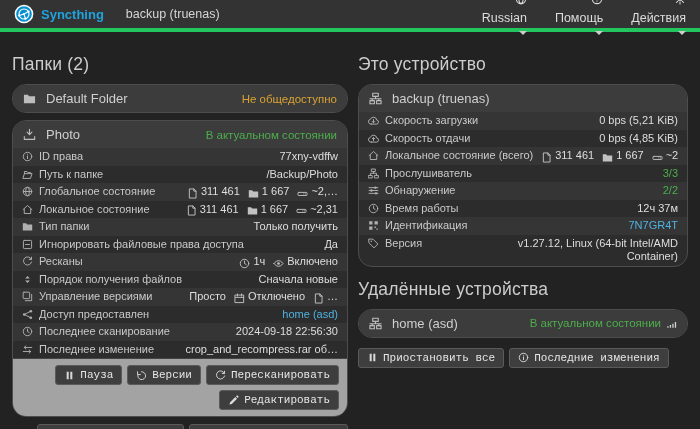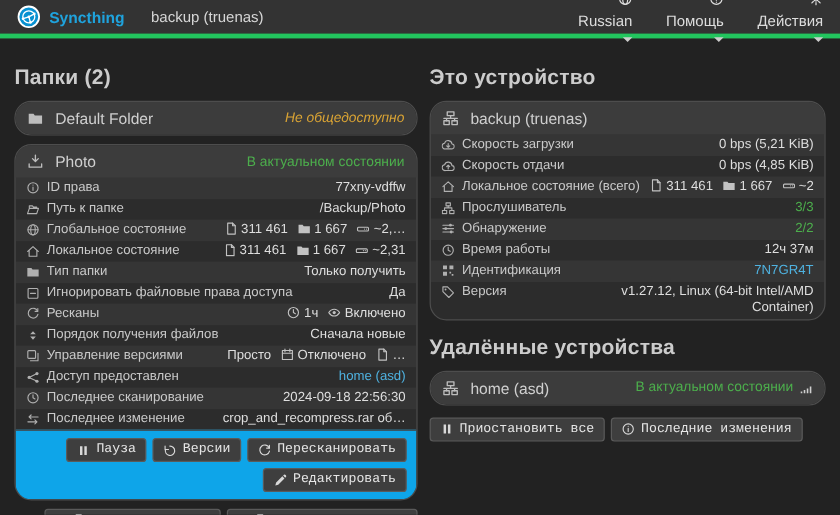--- a/index.html
+++ b/index.html
@@ -20,21 +20,21 @@
   .logo { display:flex; align-items:center; }
   .brand { font-weight:bold; font-size:13px; margin-left:7px; }
   .nav-devname { font-size:12.5px; color:#d6d6d6; margin-left:22px; }
   .nav-right { display:flex; align-items:center; gap:28px; }
   .menu { display:flex; align-items:flex-end; gap:6px; font-size:12.5px; color:#dddddd; cursor:pointer;flex-direction:column; }
   .caret { width:0; height:0; border-left:4px solid transparent; border-right:4px solid transparent; border-top:4px solid #cccccc; margin-left:1px; }
   
   .content { display:flex; gap:10px; padding:10px 12px 0 12px; }
   .col-left  { width:336px; flex:none; }
   .col-right { width:330px; flex:none; }
-  h2.section { font-size:17.5px; font-weight:700; color:#cccccc; margin:12px 0 9px 0; letter-spacing:.2px; }
+  h2.section { font-size:17.5px; font-weight:400; color:#cccccc; margin:12px 0 9px 0; letter-spacing:.2px; }
   
   .panel { border:1px solid #4d4d4d; border-radius:14px; background:#2c2c2c; margin-bottom:7px; overflow:hidden; }
   .panel-h {
     background:#3c3c3c; display:flex; align-items:center; gap:10px;
     padding:6px 10px; font-size:13px; color:#cfcfcf; cursor:pointer; min-height:27px;
   }
   .panel-h .icon { color:#bdbdbd; }
   .p-status { margin-left:auto; font-size:11.5px; display:flex; align-items:center; gap:5px; white-space:nowrap; }
   .p-status .icon { color:#cfcfcf; }
   
@@ -42,27 +42,27 @@
     display:flex; align-items:center; padding:2px 9px;
     font-size:11px; line-height:13.5px; min-height:17.5px; color:#c9c9c9;
   }
   .row:nth-child(odd) { background:rgba(255,255,255,0.045); }
   .row .lbl { display:flex; align-items:center; gap:6px; white-space:nowrap; }
   .row .lbl .icon { color:#b0b0b0; flex:none; }
   .row .val { margin-left:auto; display:flex; align-items:center; gap:8px; white-space:nowrap; overflow:hidden; color:#dedede; padding-left:8px; }
   .row .val .icon { color:#c2c2c2; }
   .row.wrap { align-items:flex-start; }
   .row.wrap .val { display:block; white-space:normal; text-align:right; max-width:210px; }
-  .seg { display:inline-flex; align-items:flex-start; gap:3px; flex:none; }
+  .seg { display:inline-flex; align-items:flex-end; gap:3px; flex:none; }
   .icon { display:inline-flex; }
   .icon svg { display:block; }
   
   .btnrow { display:flex; gap:5px; flex-wrap:wrap; }
   .btnrow.right { justify-content:flex-end; }
-  .panel-f { border-top:1px solid #454545; padding:6px 8px; background:#0ea5e9; }
+  .panel-f { border-top:1px solid #454545; padding:6px 8px; background:#a3a3a3; }
   .btn {
     display:inline-flex; align-items:center; gap:5px;
     background:#3e3e3e; border:1px solid #5a5a5a; border-radius:3px;
     color:#e6e6e6; font-size:11px; padding:3px 8px; cursor:pointer;
     font-family:Liberation Mono, monospace; white-space:nowrap;text-align:center;
   }
   .btn .icon { color:#d8d8d8; }
   .outside { margin-top:2px; }
   .outside-remote { margin-top:10px; }
 </style>
@@ -129,21 +129,21 @@
     <section class="panel">
       <header class="panel-h">
         <span class="icon" id="df-icon">
             <span class="icon">
               <svg viewBox="0 0 14 14" width="13" height="13" fill="none" stroke="currentColor" stroke-width="1.2" stroke-linecap="round" stroke-linejoin="round">
                 <path fill="currentColor" stroke="none" d="M1 3h4.3l1.2 1.5H13v7.5H1z"></path>
               </svg>
             </span>
           </span>
         <span class="p-title">Default Folder</span>
-        <span class="p-status" id="df-status" style="color: rgb(217, 163, 52); font-style: italic;">Не общедоступно</span>
+        <span class="p-status" id="df-status" style="color: rgb(217, 163, 52);">Не общедоступно</span>
       </header>
     </section>
 
     <section class="panel">
       <header class="panel-h">
         <span class="icon" id="ph-icon">
             <span class="icon">
               <svg viewBox="0 0 14 14" width="13" height="13" fill="none" stroke="currentColor" stroke-width="1.2" stroke-linecap="round" stroke-linejoin="round">
                 <path d="M7 1.3v5.6M4.4 4.5L7 7.1l2.6-2.6"></path>
                 <path d="M1.4 9.3v2.9h11.2V9.3"></path>

